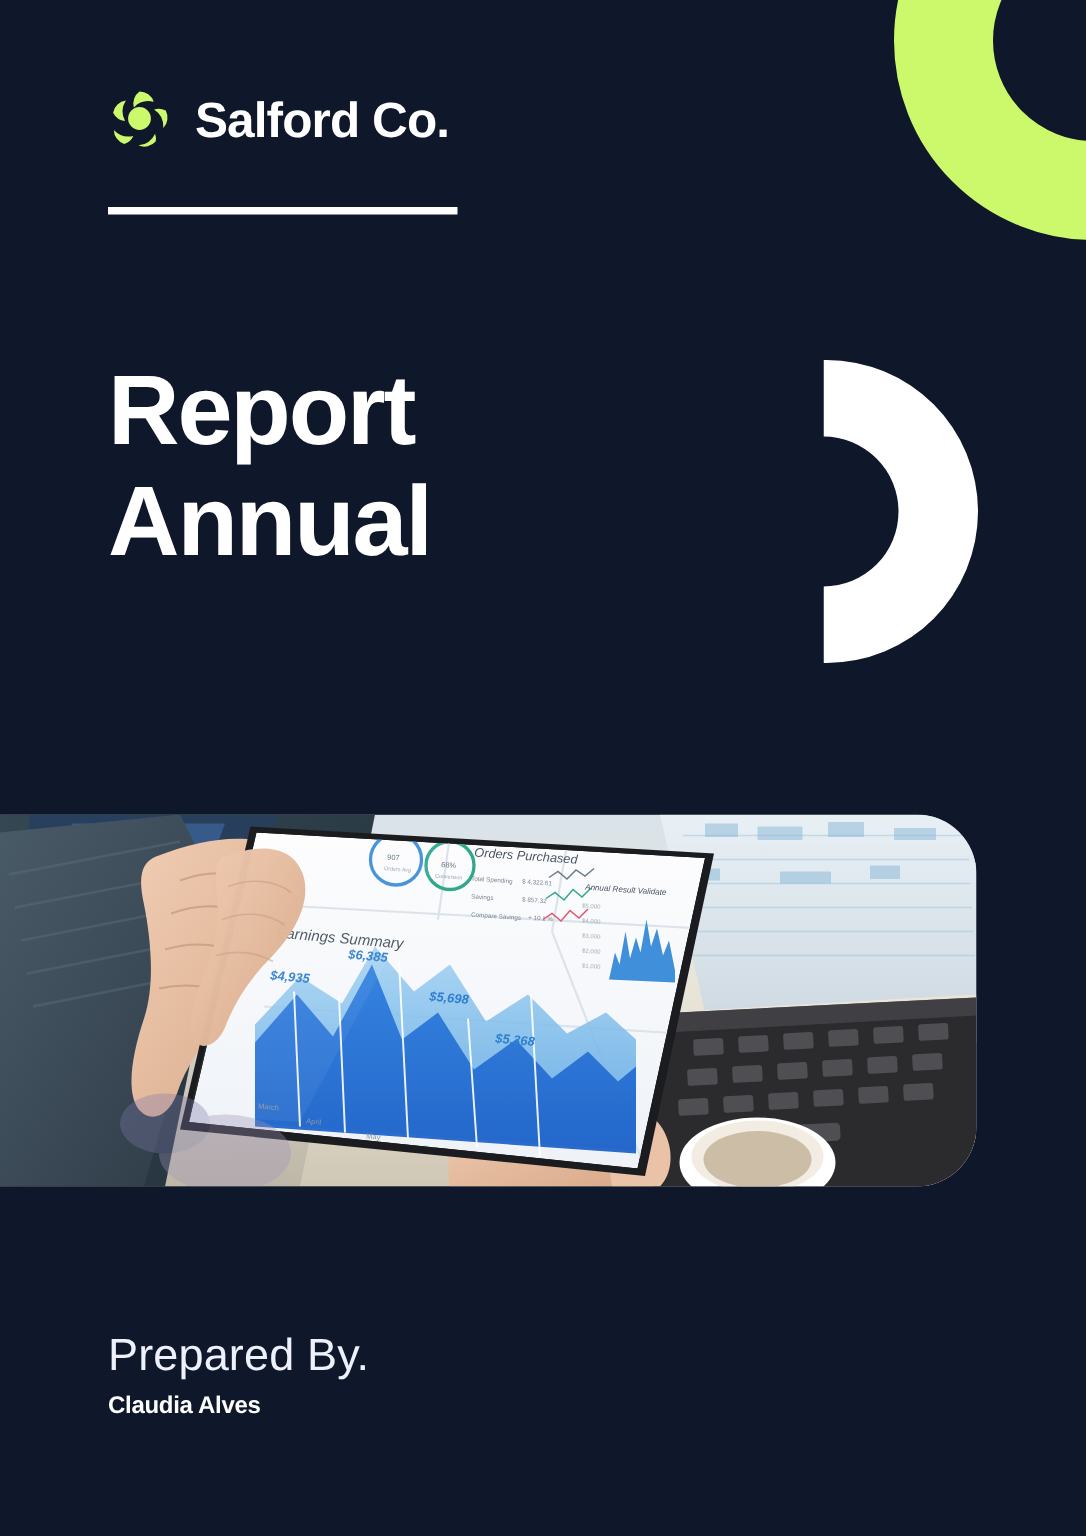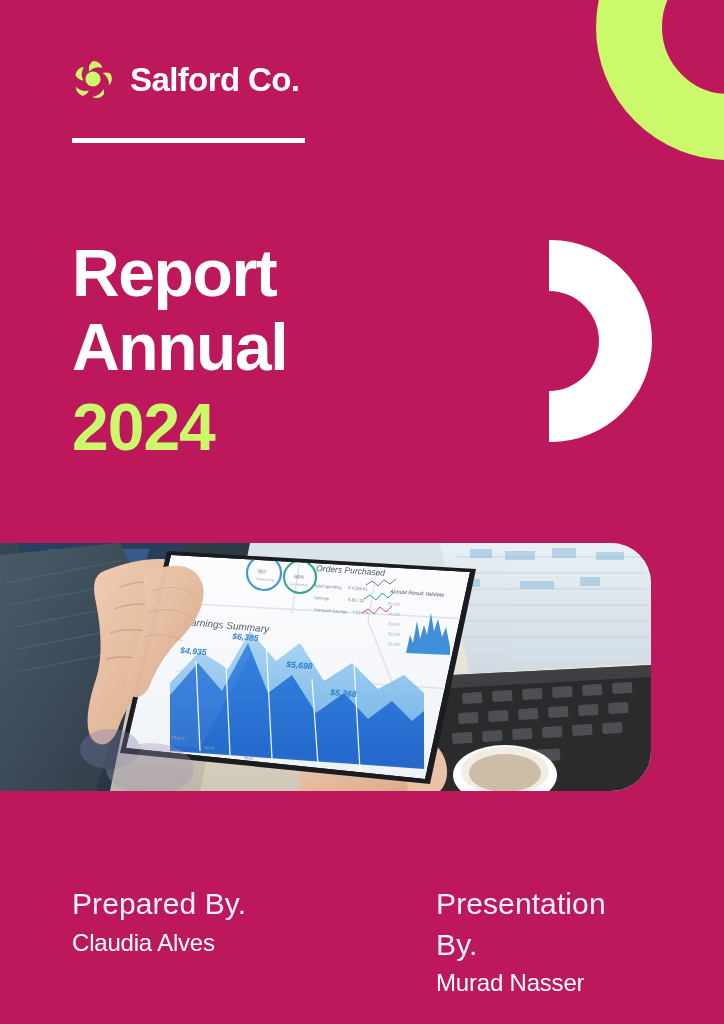--- a/index.html
+++ b/index.html
@@ -6,21 +6,21 @@
   * { margin:0; padding:0; box-sizing:border-box; }
   html, body {
     width:724px; height:1024px;
     background:#4f53cf;
     font-family:"Liberation Sans", sans-serif;
     overflow:hidden;
   }
   .page {
     position:relative;
     width:724px; height:1024px;
-    background:#be185d;
+    background:#0f172a;
     overflow:hidden;
   }
 
   
   .green-ring {
     position:absolute;
     top:-106px; left:596px;
     width:266px; height:266px;
     border-radius:50%;
     border:66px solid #cbf96b;
@@ -105,22 +105,22 @@
     display:block;
     color:#eef0fb;
     font-size:30px;
     font-weight:normal;
     line-height:1.35;
     letter-spacing:0.1px;
   }
   .credit-name {
     display:block;
     color:#ffffff;
-    font-size:24px;
-    font-weight:normal;
+    font-size:16px;
+    font-weight:bold;
     line-height:1.35;
     letter-spacing:-0.2px;
     margin-top:2px;
   }
 </style>
 </head>
 <body>
 
 <div class="page">
 
@@ -146,21 +146,20 @@
       </svg>
     </span>
     <span class="brand-name">Salford Co.</span>
   </div>
 
   <div class="rule"></div>
 
   <div class="title-block">
     <span class="title-line">Report</span>
     <span class="title-line">Annual</span>
-    <span class="title-year">2024</span>
   </div>
 
   <div class="photo">
     <svg viewBox="0 0 651 248" preserveAspectRatio="xMidYMid slice" aria-hidden="true">
       <defs>
         <linearGradient id="bgLeft" x1="0" y1="0" x2="1" y2="1">
           <stop offset="0" stop-color="#354753"></stop>
           <stop offset="1" stop-color="#22303a"></stop>
         </linearGradient>
         <linearGradient id="bgRight" x1="0" y1="0" x2="0" y2="1">
@@ -384,19 +383,15 @@
         <ellipse cx="110" cy="206" rx="30" ry="20" fill="#7e7aa8"></ellipse>
       </g>
     </svg>
   </div>
 
   <div class="credits">
     <div class="credit">
       <span class="credit-label">Prepared By.</span>
       <span class="credit-name">Claudia Alves</span>
     </div>
-    <div class="credit">
-      <span class="credit-label">Presentation By.</span>
-      <span class="credit-name">Murad Nasser</span>
-    </div>
   </div>
 
 </div>
 
 </body></html>

